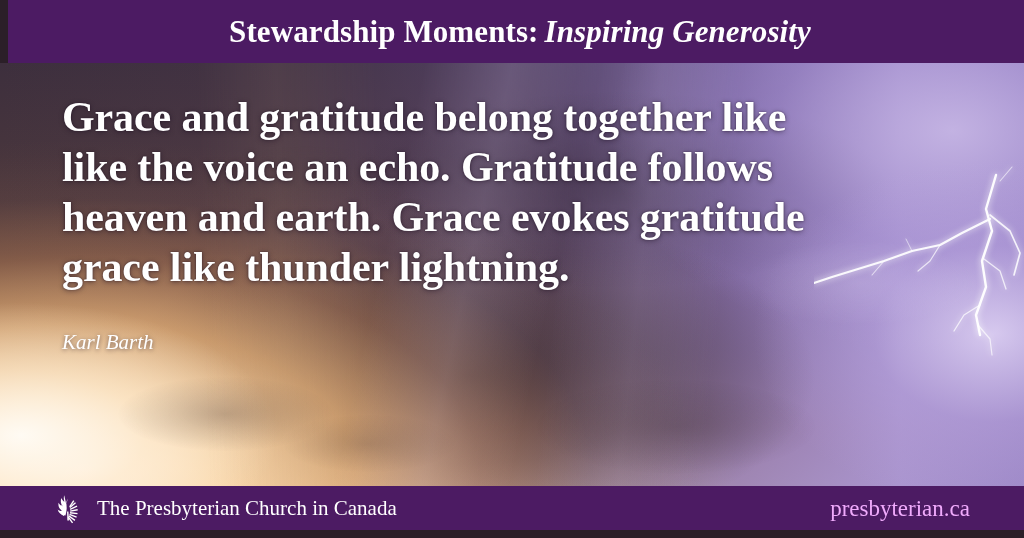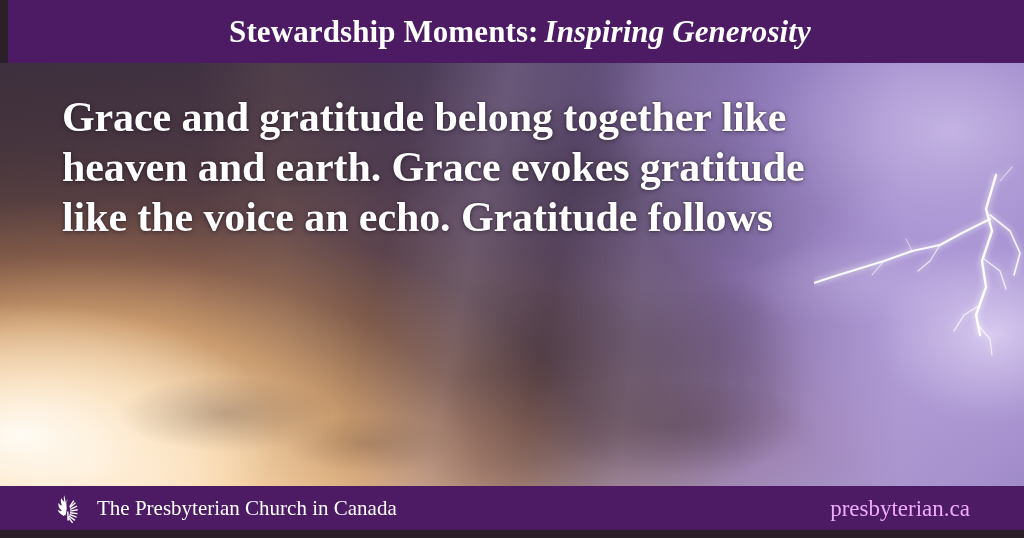--- a/index.html
+++ b/index.html
@@ -275,22 +275,24 @@
   </svg>
 
   <div class="header-bar">
     <div class="header-title">
       <span class="t-bold">Stewardship Moments:</span><span class="t-italic">Inspiring Generosity</span>
     </div>
   </div>
 
   <div class="quote-block">
     <p class="quote-text">Grace and gratitude belong together like</p>
+    <p class="quote-text">like the voice an echo. Gratitude follows</p>
     <p class="quote-text">heaven and earth. Grace evokes gratitude</p>
-    <p class="quote-text">like the voice an echo. Gratitude follows</p>
+    <p class="quote-text">grace like thunder lightning.</p>
+    <p class="quote-attrib">Karl Barth</p>
   </div>
 
   <div class="footer-bar">
     <div class="footer-brand">
       <svg class="brand-logo" viewBox="0 0 64 64" aria-hidden="true">
         <g fill="#ffffff">
 
           <path d="M20.5 6.5c-1.6 5.2-1.1 9.6 0.9 13.6-3.1-1.6-5.4-4.3-6.7-7.9-2.1 6.2-1.1 11.6 2.6 16.1-3.6-1.1-6.3-3.5-8.2-7-1.2 7.2 1.6 12.9 7.6 16.6-3.5 0.2-6.6-0.8-9.3-3 1.6 6.3 6 10.2 12.6 11.4l2.9 0.5 1.1-4.5c1.2-4.9 1.6-9.3 1.2-13.4-0.5-5.6-2.3-10.8-4.7-22.4z"></path>
           <path d="M27.4 13.2c-2.4 4.7-3.2 9-2.2 13-2.2-2.2-3.5-5.1-3.9-8.7-3.3 5.2-3.6 10.3-0.9 15.4-2.9-1.9-4.8-4.6-5.7-8.1-2.4 6.6-0.9 12.3 4.3 17-3.2-0.6-5.8-2.2-7.8-4.8 0.3 5.2 3.2 8.9 8.7 11.2"></path>
 

